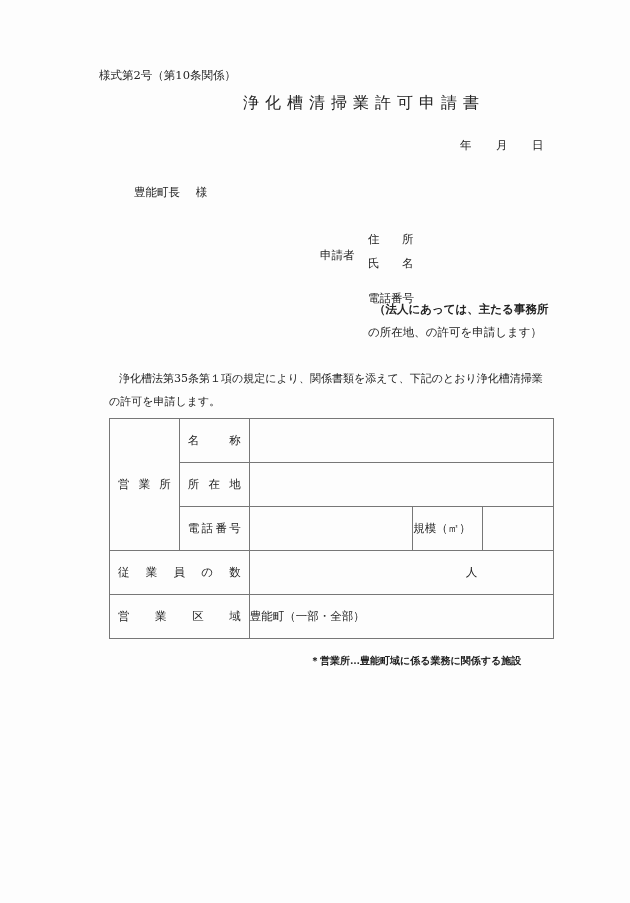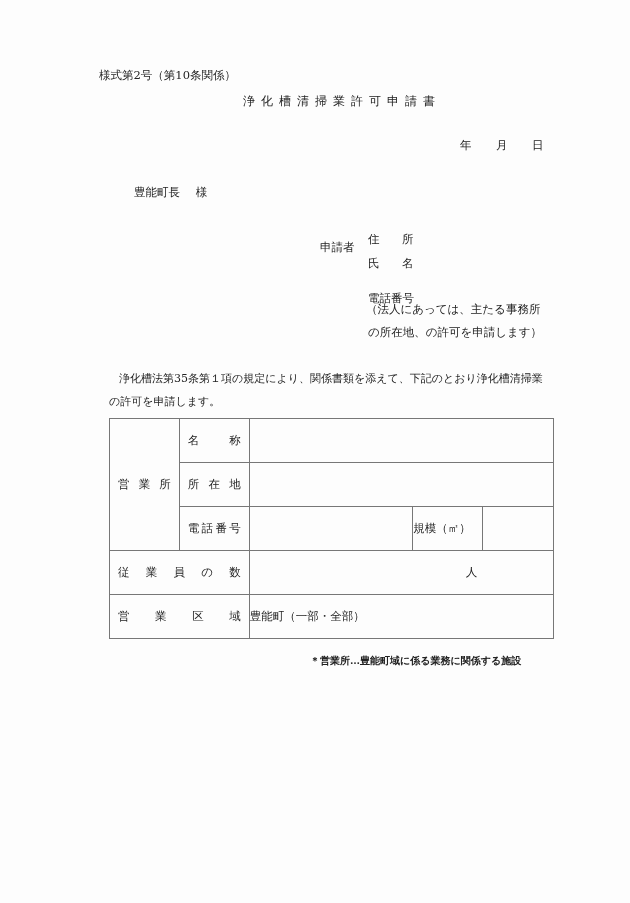--- a/index.html
+++ b/index.html
@@ -2,21 +2,21 @@
 <html><head>
   <meta charset="utf-8">
   <style>
     html, body { margin: 0; padding: 0; }
     body {
       width: 630px; height: 903px; background: #fdfdfd; position: relative;
       font-family: "DejaVu Serif", "Liberation Serif", serif; color: #222;
       overflow: hidden;
     }
     .abs { position: absolute; white-space: nowrap; }
-    .title { font-size: 12px; letter-spacing: 6px; }
+    .title { font-size: 16px; letter-spacing: 6px; }
     .form-no { left: 99px; top: 68px; font-size: 11.5px; }
     .date { top: 138px; font-size: 11.5px; }
     .addressee { left: 134px; top: 185px; font-size: 11.5px; }
     .applicant { font-size: 11.5px; }
     .body-text { font-size: 11px; line-height: 23px; }
     table.form {
       position: absolute; left: 109px; top: 418px; width: 445px;
       border-collapse: collapse; font-size: 11.5px;
     }
     table.form td {
@@ -37,27 +37,27 @@
   <span class="abs date" style="left:496px;">月</span>
   <span class="abs date" style="left:532px;">日</span>
 </div>
 
 <div class="abs addressee">
   <span>豊能町長</span>
   <span style="margin-left:12px;">様</span>
 </div>
 
 <div>
-  <span class="abs applicant" style="left:320px; top:240px;">申請者</span>
+  <span class="abs applicant" style="left:320px; top:248px;">申請者</span>
   <span class="abs applicant" style="left:368px; top:232px;">住</span>
   <span class="abs applicant" style="left:402px; top:232px;">所</span>
   <span class="abs applicant" style="left:368px; top:256px;">氏</span>
   <span class="abs applicant" style="left:402px; top:256px;">名</span>
   <span class="abs applicant" style="left:368px; top:279px;margin-top:12px;">電話番号</span>
-  <span class="abs applicant" style="left:366px; top:302px;">（法人にあっては、主たる事務所</span>
+  <span class="abs applicant" style="left:374px; top:302px;font-weight:bold;">（法人にあっては、主たる事務所</span>
   <span class="abs applicant" style="left:368px; top:325px;">の所在地、の許可を申請します）</span>
 </div>
 
 <div class="abs body-text" style="left:119px; top:367px;">浄化槽法第35条第１項の規定により、関係書類を添えて、下記のとおり浄化槽清掃業</div>
 <div class="abs body-text" style="left:109px; top:390px;">の許可を申請します。</div>
 
 <table class="form">
   <colgroup>
     <col style="width:70px">
       <col style="width:70px">

